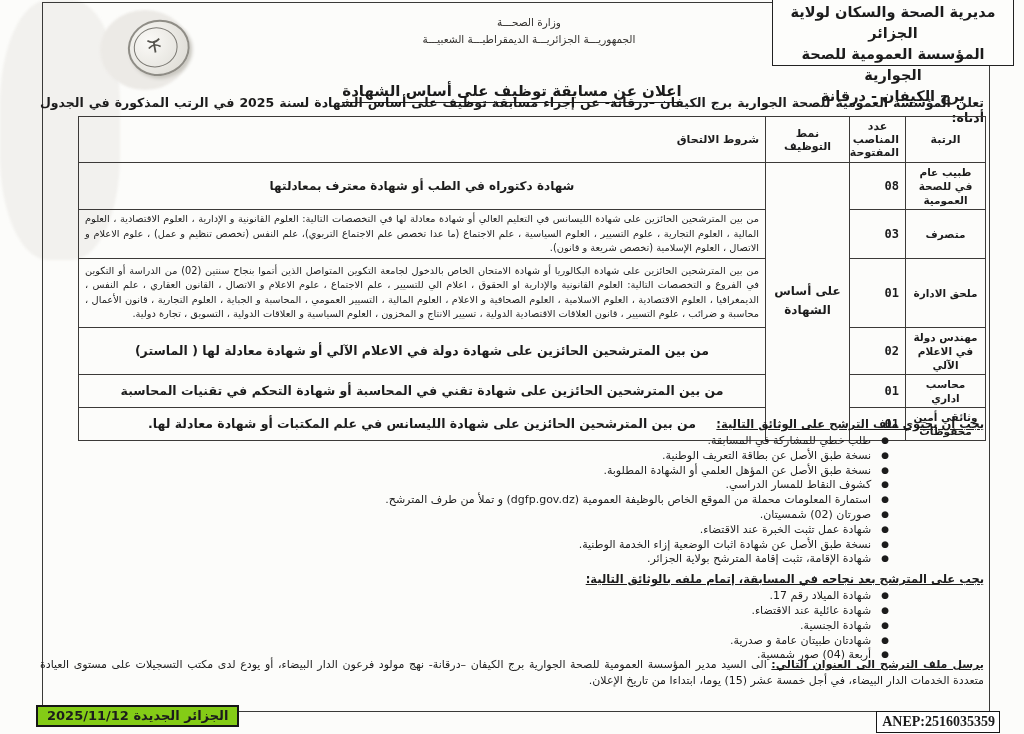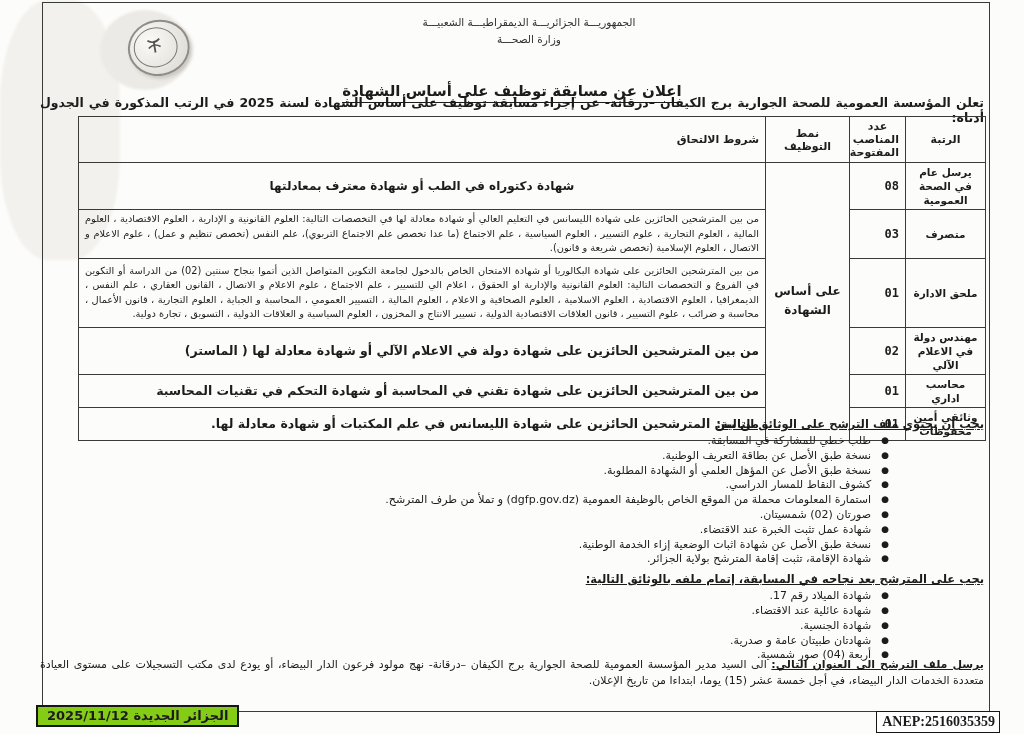--- a/index.html
+++ b/index.html
@@ -31,21 +31,21 @@
   table.main th,table.main td{border:1.4px solid #3c3a38;vertical-align:middle;padding:2px 6px;box-sizing:border-box;}
   col.c-rank{width:80px;}col.c-count{width:56px;}col.c-mode{width:84px;}
   th{font-size:11px;font-weight:bold;}
   th.h-cond{vertical-align:top;text-align:right;padding-top:4px;}
   .th-rank{height:46px;}
   td.rank{font-size:10.5px;text-align:center;font-weight:bold;line-height:14px;}
   td.count{font-size:12px;text-align:right;font-weight:bold;font-family:"DejaVu Sans Mono","DejaVu Sans",sans-serif;}
   td.mode{font-size:12px;text-align:center;font-weight:bold;line-height:19px;}
   td.cond-center{font-size:12px;font-weight:bold;text-align:center;}
   td.cond-small{font-size:9.8px;text-align:justify;line-height:14.5px;padding:3px 10px;}
-  td.cond-big{font-size:12.5px;font-weight:bold;margin-left:36px;}
+  td.cond-big{font-size:12.5px;font-weight:bold;text-align:center;margin-left:36px;}
   tr.r1{height:42px;}tr.r2{height:46px;}tr.r3{height:69px;}tr.r4{height:30px;}tr.r5{height:25px;}tr.r6{height:33px;}
   
   .lists{position:absolute;right:40px;top:417px;width:944px;}
   .list-heading{font-size:11.5px;font-weight:bold;text-decoration:underline;margin:0 0 3px 0;}
   .list-heading.second{margin-top:5px;}
   ul.docs{list-style:none;margin:0;padding:0 95px 0 0;}
   ul.docs li{font-size:11px;line-height:14.8px;display:flex;gap:10px;align-items:baseline;}
   ul.docs .blt{font-size:9px;position:relative;top:-1px;}
   
   .footer{position:absolute;right:40px;top:657px;width:944px;font-size:11px;line-height:16px;text-align:justify;}
@@ -54,24 +54,29 @@
   .anep-box{position:absolute;left:876px;top:711px;width:114px;border:1.6px solid #161616;background:#fff;padding:2px 4px;font-size:14px;font-weight:bold;direction:ltr;text-align:right;font-family:"Liberation Serif","DejaVu Serif",serif;}
 </style>
 </head>
 <body>
 
 <div class="page">
   <div class="scan-shade sh1"></div>
   <div class="scan-shade sh2"></div>
   <div class="page-border"></div>
 
+  <div class="org-box">
+    <div>مديرية الصحة والسكان لولاية الجزائر</div>
+    <div>المؤسسة العمومية للصحة الجوارية</div>
+    <div>برج الكيفان - درقانة</div>
+  </div>
 
   <div class="header-center">
+    <div>وزارة الصحـــة</div>
     <div>الجمهوريـــة الجزائريـــة الديمقراطيـــة الشعبيـــة</div>
-    <div>وزارة الصحـــة</div>
   </div>
 
   <div class="stamp">
     <div class="outer"></div>
     <div class="inner"></div>
     <svg width="18" height="22" viewBox="0 0 18 22">
       <path d="M3 4 Q9 9 15 4" stroke="#55534d" stroke-width="1.6" fill="none"></path>
       <path d="M3 12 Q9 7 15 12" stroke="#55534d" stroke-width="1.6" fill="none"></path>
       <line x1="9" y1="6" x2="9" y2="17" stroke="#55534d" stroke-width="1.8"></line>
     </svg>
@@ -91,21 +96,21 @@
         <col>
     </colgroup>
     <tbody>
         <tr>
       <th class="th-rank">الرتبة</th>
       <th>عدد المناصب المفتوحة</th>
       <th>نمط التوظيف</th>
       <th class="h-cond">شروط الالتحاق</th>
     </tr>
     <tr class="r1">
-      <td class="rank">يرسل عام في الصحة العمومية</td>
+      <td class="rank">طبيب عام في للصحة العمومية</td>
       <td class="count">08</td>
       <td class="mode" rowspan="6">على أساس الشهادة</td>
       <td class="cond-center">شهادة دكتوراه في الطب أو شهادة معترف بمعادلتها</td>
     </tr>
     <tr class="r2">
       <td class="rank">متصرف</td>
       <td class="count">03</td>
       <td class="cond-small">من بين المترشحين الحائزين على شهادة الليسانس في التعليم العالي أو شهادة معادلة لها في التخصصات التالية: العلوم القانونية و الإدارية ، العلوم الاقتصادية ، العلوم المالية ، العلوم التجارية ، علوم التسيير ، العلوم السياسية ، علم الاجتماع (ما عدا تخصص علم الاجتماع التربوي)، علم النفس (تخصص تنظيم و عمل) ، علوم الاعلام و الاتصال ، العلوم الإسلامية (تخصص شريعة و قانون).</td>
     </tr>
     <tr class="r3">

